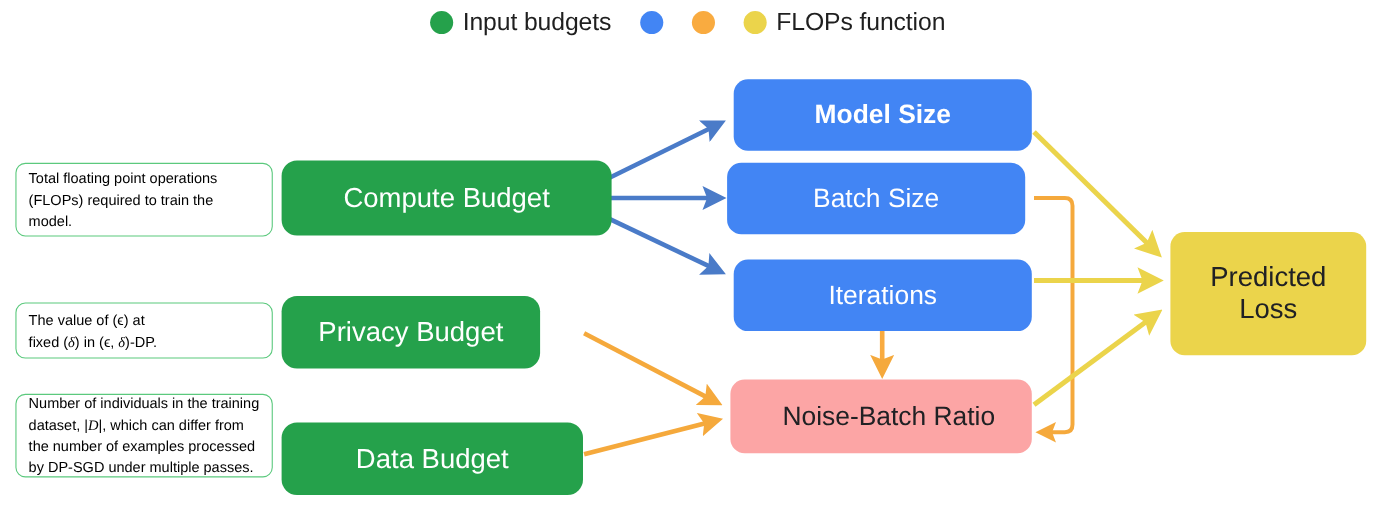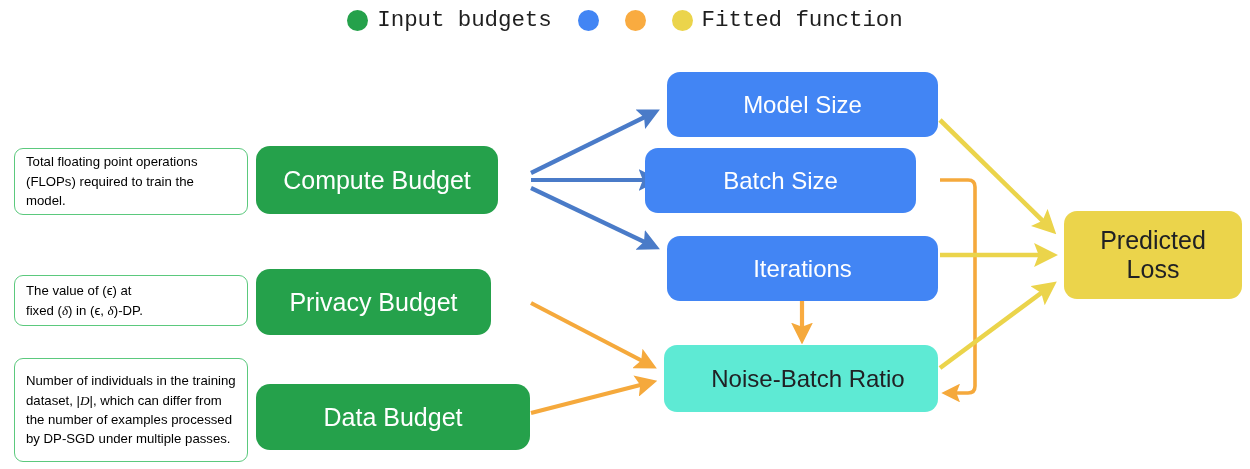--- a/index.html
+++ b/index.html
@@ -19,21 +19,20 @@
   
   #legend {
     position: absolute;
     left: 0;
     top: 0;
     width: 1250px;
     height: 40px;
     display: flex;
     justify-content: center;
     gap: 26px;
-    font-family: Liberation Mono, monospace;
   }
   .legend-item {
     display: flex;
     align-items: center;
     gap: 9px;
     white-space: nowrap;
   }
   .legend-dot {
     width: 21px;
     height: 21px;
@@ -72,21 +71,21 @@
     font-size: 25px;
     border-radius: 14px;
   }
   .node-blue {
     background: #4285F4;
     color: #ffffff;
     font-size: 24px;
     border-radius: 13px;
   }
   .node-orange {
-    background: #5eead4;
+    background: #fca5a5;
     color: #202124;
     font-size: 24px;
     border-radius: 13px;
     padding-left: 14px;
   }
   .node-yellow {
     background: #EDD košt;
   }
   .node-yellow {
     background: #EBD44B;
@@ -111,50 +110,50 @@
     align-items: center;
   }
   .desc .var {
     font-family: "Liberation Serif", serif;
     font-style: italic;
   }
 
   
   #desc-compute { left: 14px;  top: 148px; width: 234px; height: 67px; }
   #desc-privacy { left: 14px;  top: 275px; width: 234px; height: 51px; }
-  #desc-data    { left: 14px;  top: 358px; width: 234px; height: 104px; }
-
-  #node-compute { left: 256px; top: 146px; width: 242px; height: 68px; }
+  #desc-data    { left: 14px;  top: 358px; width: 234px; height: 76px; }
+
+  #node-compute { left: 256px; top: 146px; width: 300px; height: 68px; }
   #node-privacy { left: 256px; top: 269px; width: 235px; height: 66px; }
   #node-data    { left: 256px; top: 384px; width: 274px; height: 66px; }
 
-  #node-model   { left: 667px; top: 72px;  width: 271px; height: 65px; }
-  #node-batch   { left: 645px; top: 148px; width: 271px; height: 65px; }
+  #node-model   { left: 667px; top: 72px;  width: 271px; height: 65px; font-weight: bold; }
+  #node-batch   { left: 661px; top: 148px; width: 271px; height: 65px; }
   #node-iter    { left: 667px; top: 224px; width: 271px; height: 65px; margin-top: 12px; }
   #node-nbr     { left: 664px; top: 345px; width: 274px; height: 67px; }
 
-  #node-loss    { left: 1064px; top: 211px; width: 178px; height: 88px; }
+  #node-loss    { left: 1064px; top: 211px; width: 178px; height: 112px; }
 </style>
 </head>
 <body>
 
 <div id="legend">
   <div class="legend-item">
     <span class="legend-dot" style="background:#25A14B"></span>
     <span class="legend-label">Input budgets</span>
   </div>
   <div class="legend-item">
     <span class="legend-dot" style="background:#4285F4"></span>
   </div>
   <div class="legend-item">
     <span class="legend-dot" style="background:#F9AB40"></span>
   </div>
   <div class="legend-item">
     <span class="legend-dot" style="background:#EBD44B"></span>
-    <span class="legend-label">Fitted function</span>
+    <span class="legend-label">FLOPs function</span>
   </div>
 </div>
 
 <svg id="arrows" viewBox="0 0 1250 469">
   <defs>
     <marker id="ah-blue" markerWidth="5.2" markerHeight="5.2" refX="3.9" refY="2.6" orient="auto">
       <path d="M0,0 L5.2,2.6 L0,5.2 L1.0,2.6 Z" fill="#4A7BC8"></path>
     </marker>
     <marker id="ah-orange" markerWidth="5.2" markerHeight="5.2" refX="3.9" refY="2.6" orient="auto">
       <path d="M0,0 L5.2,2.6 L0,5.2 L1.0,2.6 Z" fill="#F5A93C"></path>

